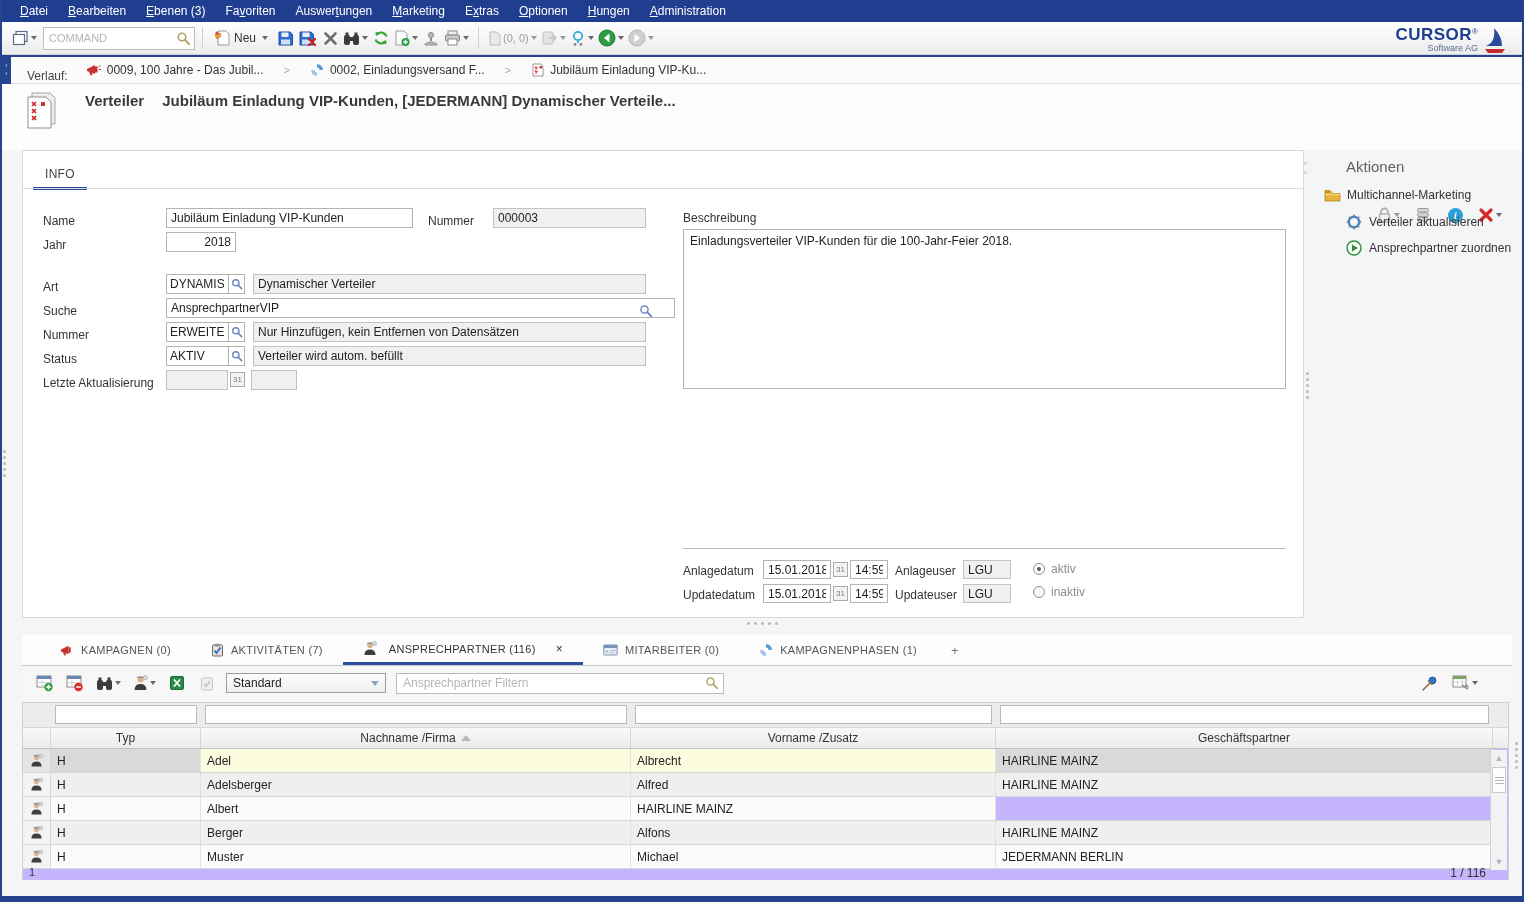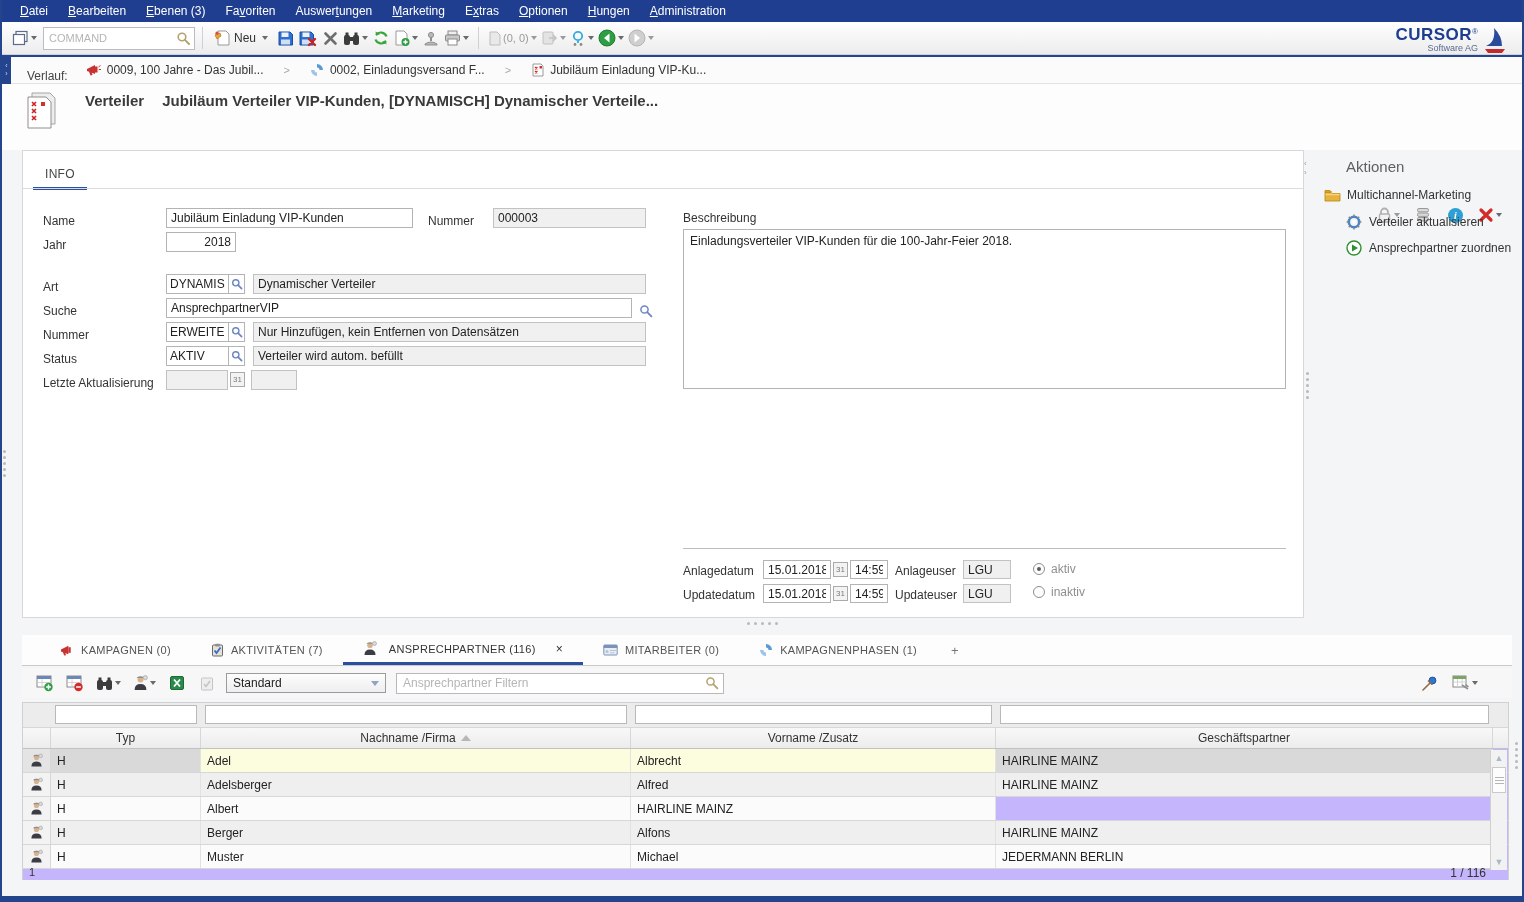--- a/index.html
+++ b/index.html
@@ -320,21 +320,21 @@
     <span id="rec-icon">
       <svg width="36" height="40" viewBox="0 0 36 40">
           <path d="M8 3h18l5 5v26H8z" fill="#ededed" stroke="#a5a5a5"></path>
           <path d="M4 7h18l5 5v26H4z" fill="#fff" stroke="#8f8f8f"></path>
           <path d="M8 12 l4 4 M12 12 l-4 4 M8 19 l4 4 M12 19 l-4 4 M8 26 l4 4 M12 26 l-4 4" stroke="#cc2222" stroke-width="1.6"></path>
           <rect x="17" y="12" width="4" height="4" fill="#cc3333"></rect>
         </svg>
     </span>
     <div class="rec-title-row">
       <span class="rec-entity">Verteiler</span>
-      <span class="rec-title">Jubiläum Verteiler VIP-Kunden, [DYNAMISCH] Dynamischer Verteile...</span>
+      <span class="rec-title">Jubiläum Einladung VIP-Kunden, [JEDERMANN] Dynamischer Verteile...</span>
     </div>
     <div class="rec-nav">
       <span class="ibtn">
         <svg width="15" height="13" viewBox="0 0 15 13">
             <rect y="0" width="15" height="2.2" fill="#3b7fd4"></rect>
             <rect y="3.6" width="15" height="2.2" fill="#3b7fd4"></rect>
             <rect y="7.2" width="15" height="2.2" fill="#3b7fd4"></rect>
             <rect y="10.8" width="11" height="2.2" fill="#3b7fd4"></rect>
           </svg>
       </span>
@@ -426,21 +426,21 @@
       <span class="magbtn">
           <svg width="12" height="12" viewBox="0 0 12 12">
             <circle cx="4.8" cy="4.8" r="3.1" fill="none" stroke="#6b86c2" stroke-width="1.4"></circle>
             <line x1="7.2" y1="7.2" x2="10.6" y2="10.6" stroke="#6b86c2" stroke-width="1.7" stroke-linecap="round"></line>
           </svg>
         </span>
     </span>
     <input class="fin ro" style="left: 230px; top: 123px; width: 393px;" readonly="" value="Dynamischer Verteiler">
 
     <span class="flabel" style="left:20px;top:153px;">Suche</span>
-    <input class="fin" style="left: 143px; top: 147px; width: 466px;" value="AnsprechpartnerVIP">
+    <input class="fin" style="left: 143px; top: 147px; width: 509px;" value="AnsprechpartnerVIP">
     <span class="ibtn" style="position:absolute;left:612px;top:148px;">
         <svg width="14" height="14" viewBox="0 0 14 14">
           <circle cx="5.5" cy="5.5" r="3.6" fill="none" stroke="#6b86c2" stroke-width="1.5"></circle>
           <line x1="8.2" y1="8.2" x2="12.4" y2="12.4" stroke="#6b86c2" stroke-width="1.8" stroke-linecap="round"></line>
         </svg>
       </span>
 
     <span class="flabel" style="left:20px;top:177px;">Nummer</span>
     <span class="lookup" style="left:143px;top:171px;">
       <input style="width: 62px;" value="ERWEITERN">

